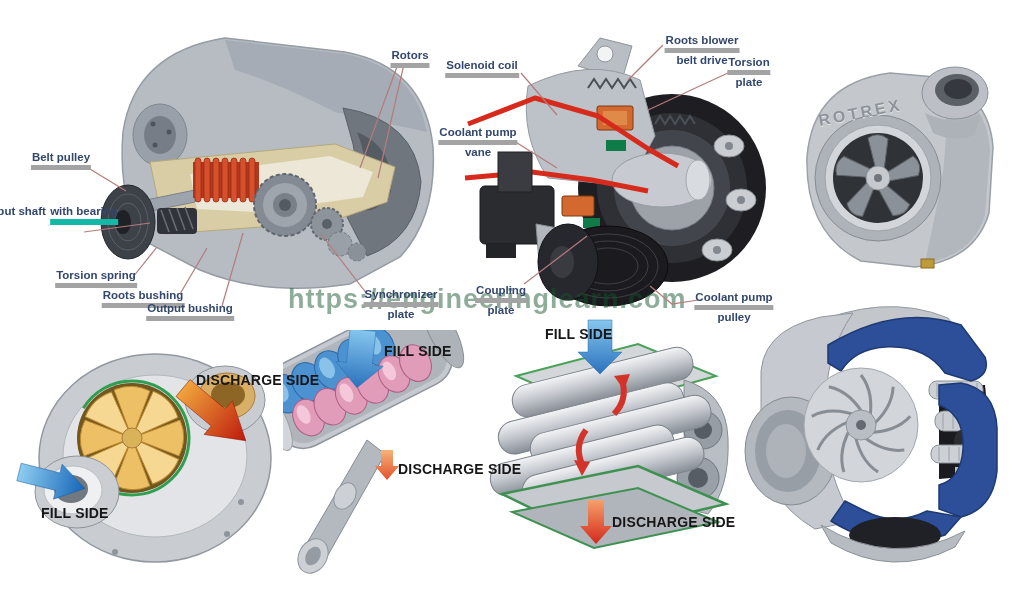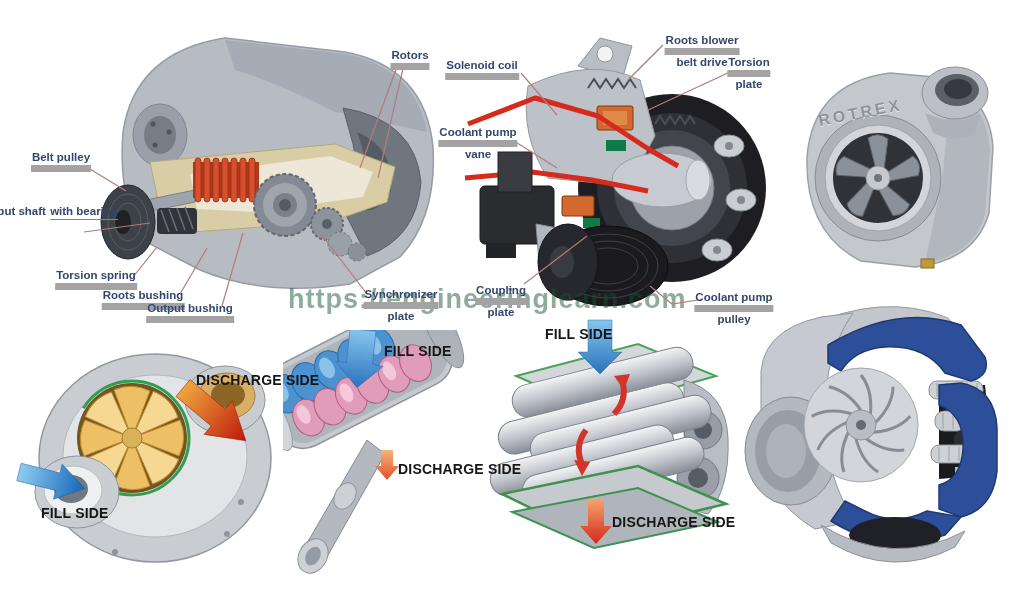--- a/index.html
+++ b/index.html
@@ -1,24 +1,24 @@
 <!DOCTYPE html>
 <html><head>
 <meta charset="utf-8">
 <style>
   html,body{margin:0;padding:0;background:#fff;font-family:"Liberation Sans",sans-serif;}
   #canvas{position:relative;width:1014px;height:589px;background:#fff;overflow:hidden;}
   #canvas svg{position:absolute;}
   .lbl{position:absolute;transform:translateX(-50%);text-align:center;font-size:11.5px;
        font-weight:600;color:#33476e;line-height:1.25;white-space:nowrap;z-index:30;}
-  .lbl .l1{display:inline-block;border-bottom:7px solid #a3a3a3;padding:0 1px 1px;}
+  .lbl .l1{display:inline-block;border-bottom:5px solid #a3a3a3;padding:0 1px 1px;}
   .lbl .l2{display:block;}
   .lbl .l2:empty{display:none;}
   .lbl.ul2 .l1{border-bottom:none;padding-bottom:0;}
-  .lbl.ul2 .l2{display:inline-block;border-bottom:1px solid #14b8a6;padding-bottom:1px;}
+  .lbl.ul2 .l2{display:inline-block;border-bottom:6px solid #14b8a6;padding-bottom:1px;}
   .flow{position:absolute;font-size:14px;font-weight:700;color:#161616;
         letter-spacing:.2px;white-space:nowrap;z-index:30;}
   .wm{position:absolute;left:288px;top:284px;font-size:27px;font-weight:600;
       color:#14532d;opacity:.48;letter-spacing:1px;z-index:20;white-space:nowrap;}
   .brand{position:absolute;left:818px;top:104px;font-size:16px;font-weight:700;
          color:#8d939a;letter-spacing:3px;transform:rotate(-11deg);z-index:15;
          text-shadow:0 1px 0 #e6e8ea;}
   #leaders{left:0;top:0;z-index:25;}
 </style>
 </head>

